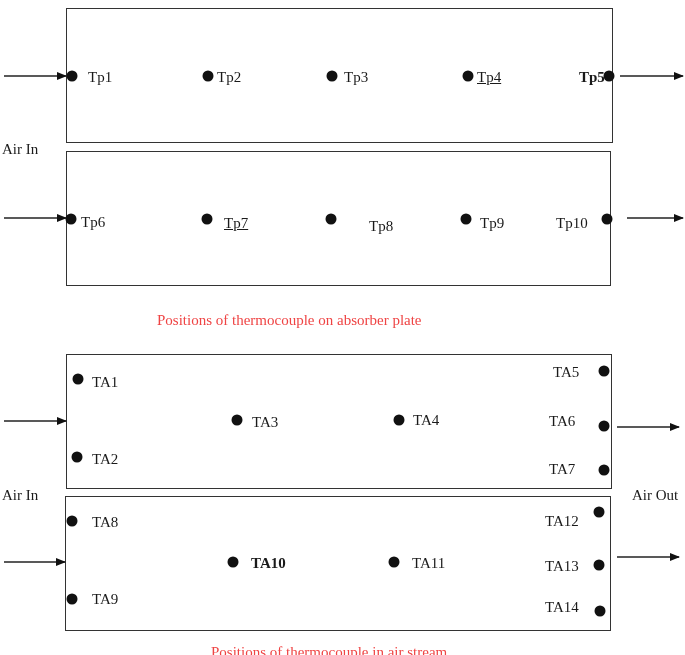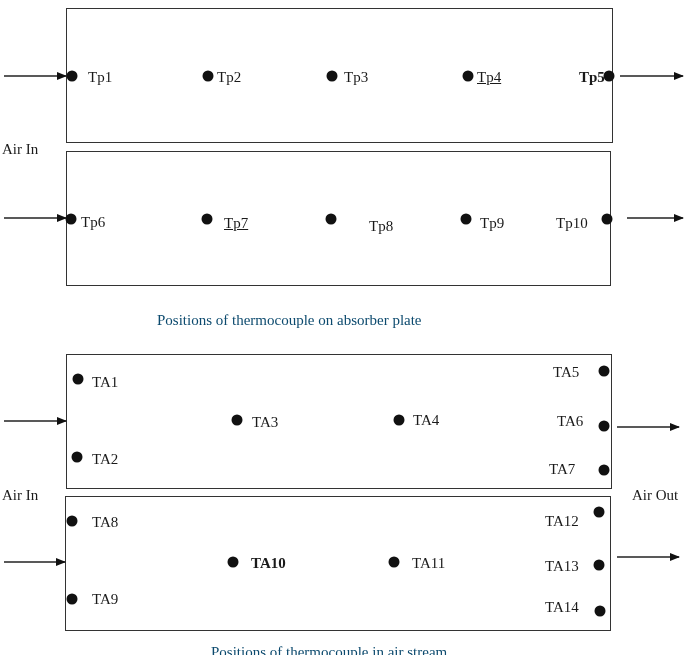--- a/index.html
+++ b/index.html
@@ -3,21 +3,21 @@
   <meta charset="utf-8">
   <style>
     html, body { margin: 0; padding: 0; background: #ffffff; }
     body { width: 685px; height: 655px; position: relative; overflow: hidden;
            font-family: "Liberation Serif", "DejaVu Serif", serif; color: #1a1a1a; }
     .canvas { position: absolute; left: 0; top: 8px; width: 565px; height: 655px; }
     .box { position: absolute; border: 1.5px solid #333; box-sizing: border-box; background: #fff; }
     .dot { position: absolute; width: 11px; height: 11px; border-radius: 50%; background: #111;
            transform: translate(-50%, -50%); }
     .lbl { position: absolute; font-size: 15px; line-height: 1; white-space: nowrap; color: #1a1a1a; }
-    .cap { position: absolute; font-size: 15px; line-height: 1; white-space: nowrap; color: #0c4a6e; }
+    .cap { position: absolute; font-size: 15px; line-height: 1; white-space: nowrap; color: #ef4444; }
     svg.arrows { position: absolute; left: 0; top: 0; width: 685px; height: 655px; pointer-events: none; }
   </style>
 </head>
 <body>
 
 <div class="canvas">
 
   <div class="box" style="left:66px; top:0px; width:208px; height:0;"></div>
   <div class="box" style="left:66px; top:0px; width:547px; height:135px;"></div>
   <div class="box" style="left:66px; top:143px; width:545px; height:135px;"></div>
@@ -59,21 +59,21 @@
   <div class="dot" style="left:399px; top:412px;"></div>
   <div class="dot" style="left:604px; top:363px;"></div>
   <div class="dot" style="left:604px; top:418px;"></div>
   <div class="dot" style="left:604px; top:462px;"></div>
 
   <span class="lbl" style="left:92px; top:367px;">TA1</span>
   <span class="lbl" style="left:92px; top:444px;">TA2</span>
   <span class="lbl" style="left:252px; top:407px;">TA3</span>
   <span class="lbl" style="left:413px; top:405px;text-align:center;">TA4</span>
   <span class="lbl" style="left:553px; top:357px;">TA5</span>
-  <span class="lbl" style="left:549px; top:406px;margin-left:8px;">TA6</span>
+  <span class="lbl" style="left:549px; top:406px;">TA6</span>
   <span class="lbl" style="left:549px; top:454px;">TA7</span>
 
   <span class="lbl" style="left:2px; top:480px;">Air In</span>
   <span class="lbl" style="left:632px; top:480px;">Air Out</span>
 
   <div class="dot" style="left:72px; top:513px;"></div>
   <div class="dot" style="left:72px; top:591px;"></div>
   <div class="dot" style="left:233px; top:554px;"></div>
   <div class="dot" style="left:394px; top:554px;"></div>
   <div class="dot" style="left:599px; top:504px;"></div>

